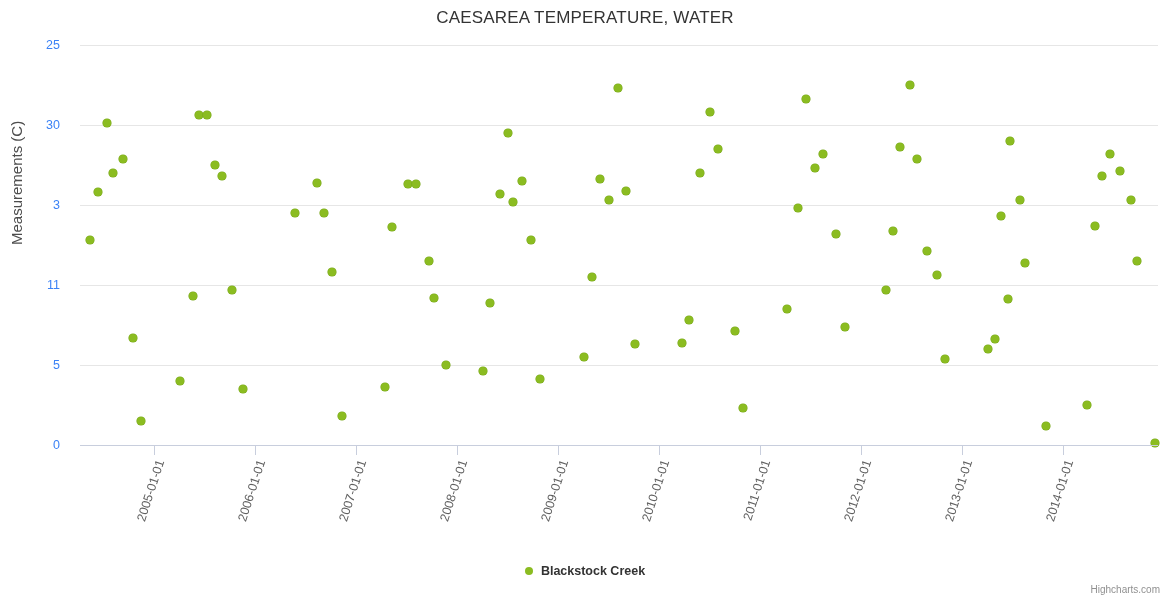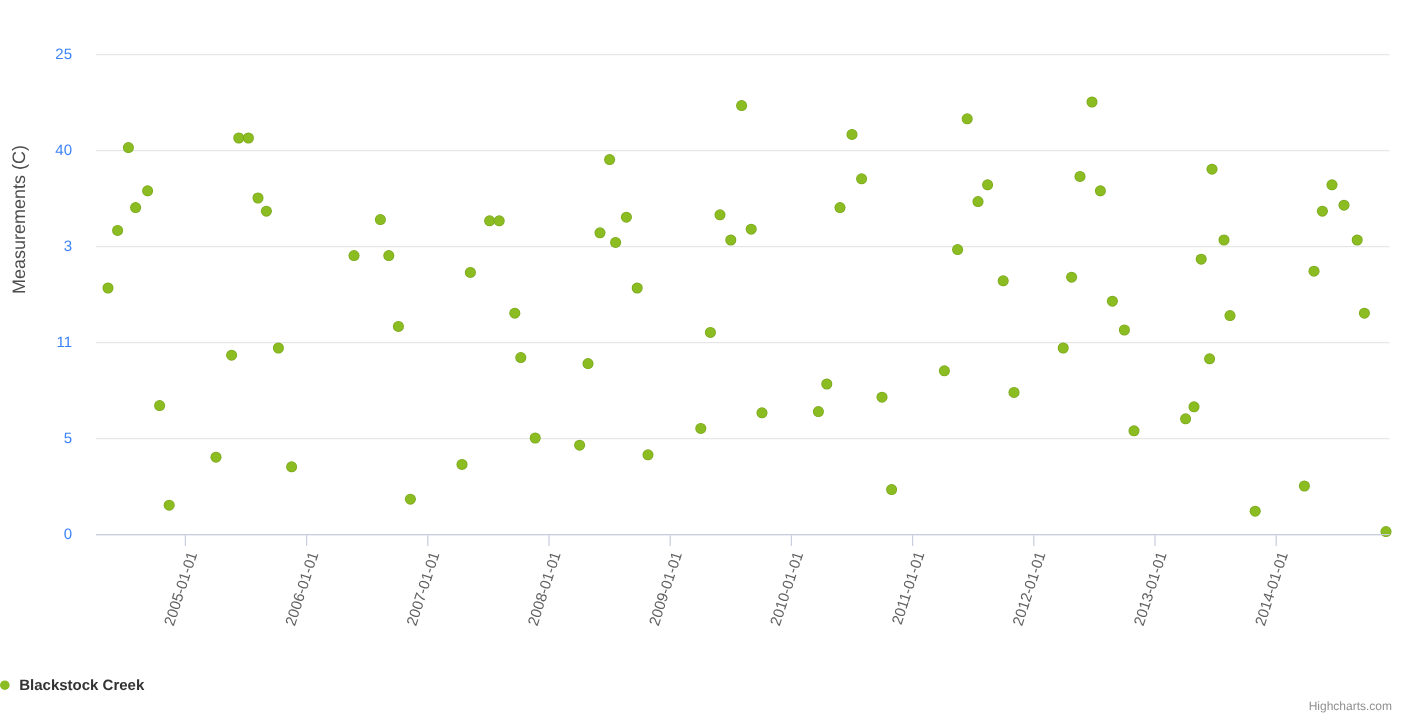--- a/index.html
+++ b/index.html
@@ -104,21 +104,21 @@
     margin-top: -4px;
     border-radius: 50%;
     background: #8bbc21;
     box-shadow: 0 0 0 0.6px #7aa81d;
   }
   #legend {
     position: absolute;
     left: 0;
     top: 563px;
     width: 1170px;
-    text-align: left;
+    text-align: center;
     font-size: 12.5px;
   }
   #legend-inner {
     display: inline-block;
     white-space: nowrap;
     cursor: pointer;
   }
   #legend-marker {
     display: inline-block;
     width: 8px;
@@ -142,29 +142,30 @@
     font-size: 10px;
     color: #909090;
     cursor: pointer;
   }
 </style>
 </head>
 <body>
 
 <div id="chart-root">
 
+  <div id="chart-title">CAESAREA TEMPERATURE, WATER</div>
 
   <div id="y-axis-title">Measurements (C)</div>
 
   <div id="y-ticks">
       <div class="ytick-label" style="top: 445px; width: 60px; left: 0px; right: auto; text-align: right;">0</div>
       <div class="ytick-label" style="top: 365px; width: 60px; left: 0px; right: auto; text-align: right;">5</div>
       <div class="ytick-label" style="top: 285px; width: 60px; left: 0px; right: auto; text-align: right;">11</div>
       <div class="ytick-label" style="top: 205px; width: 60px; left: 0px; right: auto; text-align: right;">3</div>
-      <div class="ytick-label" style="top: 125px; width: 60px; left: 0px; right: auto; text-align: right;">40</div>
+      <div class="ytick-label" style="top: 125px; width: 60px; left: 0px; right: auto; text-align: right;">30</div>
       <div class="ytick-label" style="top: 45px; width: 60px; left: 0px; right: auto; text-align: right;">25</div>
     </div>
 
   <div id="plot-area">
     <div id="gridlines">
         <div class="gridline zero-line" style="top: 400px;"></div>
         <div class="gridline" style="top: 320px;"></div>
         <div class="gridline" style="top: 240px;"></div>
         <div class="gridline" style="top: 160px;"></div>
         <div class="gridline" style="top: 80px;"></div>

